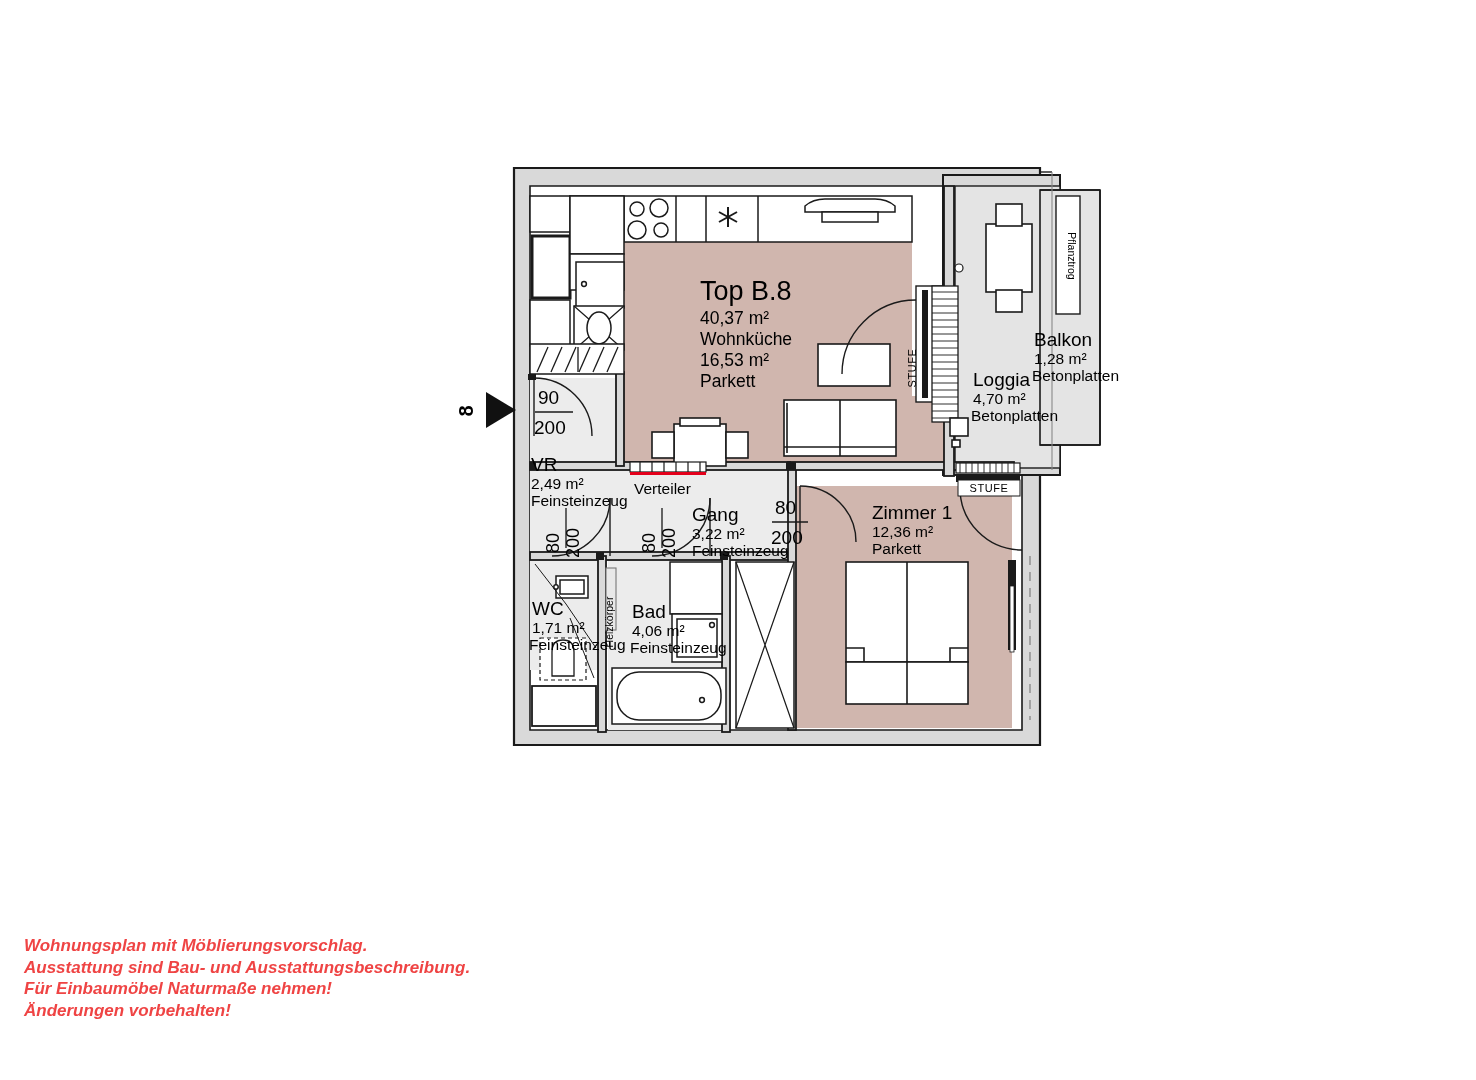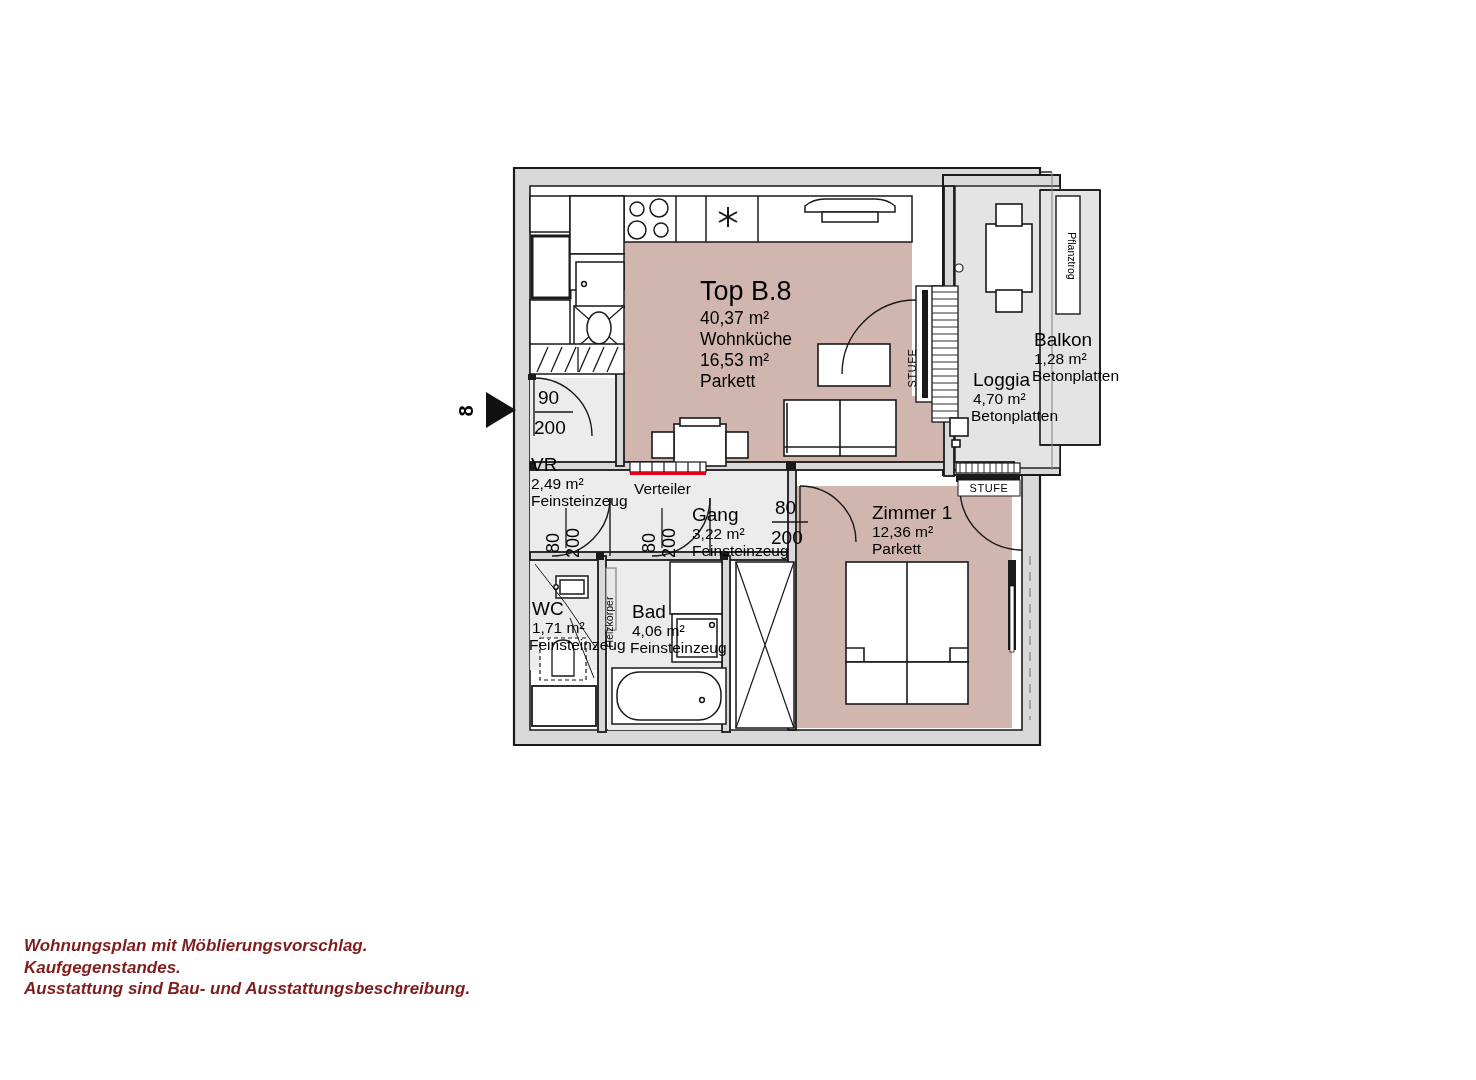--- a/index.html
+++ b/index.html
@@ -1,20 +1,20 @@
 <!DOCTYPE html>
 <html><head>
 <meta charset="utf-8">
 <style>
   html,body{margin:0;padding:0;background:#ffffff;}
   body{width:1476px;height:1080px;position:relative;overflow:hidden;
        font-family:"Liberation Sans", sans-serif;color:#111;}
   #plan{position:absolute;left:0;top:0;width:1476px;height:1080px;}
   .footer{position:absolute;left:24px;top:935px;width:600px;
-          font-style:italic;font-weight:bold;font-size:17px;line-height:21.5px;color:#7f1d1d;}
+          font-style:italic;font-weight:bold;font-size:17px;line-height:21.5px;color:#ef4444;}
   .footer div{white-space:nowrap;}
   svg text{font-family:"Liberation Sans", sans-serif;fill:#000;}
 </style>
 </head>
 <body>
 
 <div id="plan">
 <svg width="1476" height="1080" viewBox="0 0 1476 1080">
 
   <g>
@@ -351,15 +351,16 @@
       <rect x="958" y="480" width="62" height="16" fill="#ffffff" stroke="#1a1a1a" stroke-width="1"></rect>
       <text x="989" y="492" font-size="11" letter-spacing="0.6" text-anchor="middle">STUFE</text>
     </g>
   </g>
 
 </svg>
 </div>
 
 <div class="footer">
   <div>Wohnungsplan mit Möblierungsvorschlag.</div>
-  <div>Kaufgegenstandes.</div>
   <div>Ausstattung sind Bau- und Ausstattungsbeschreibung.</div>
+  <div>Für Einbaumöbel Naturmaße nehmen!</div>
+  <div>Änderungen vorbehalten!</div>
 </div>
 
 </body></html>

